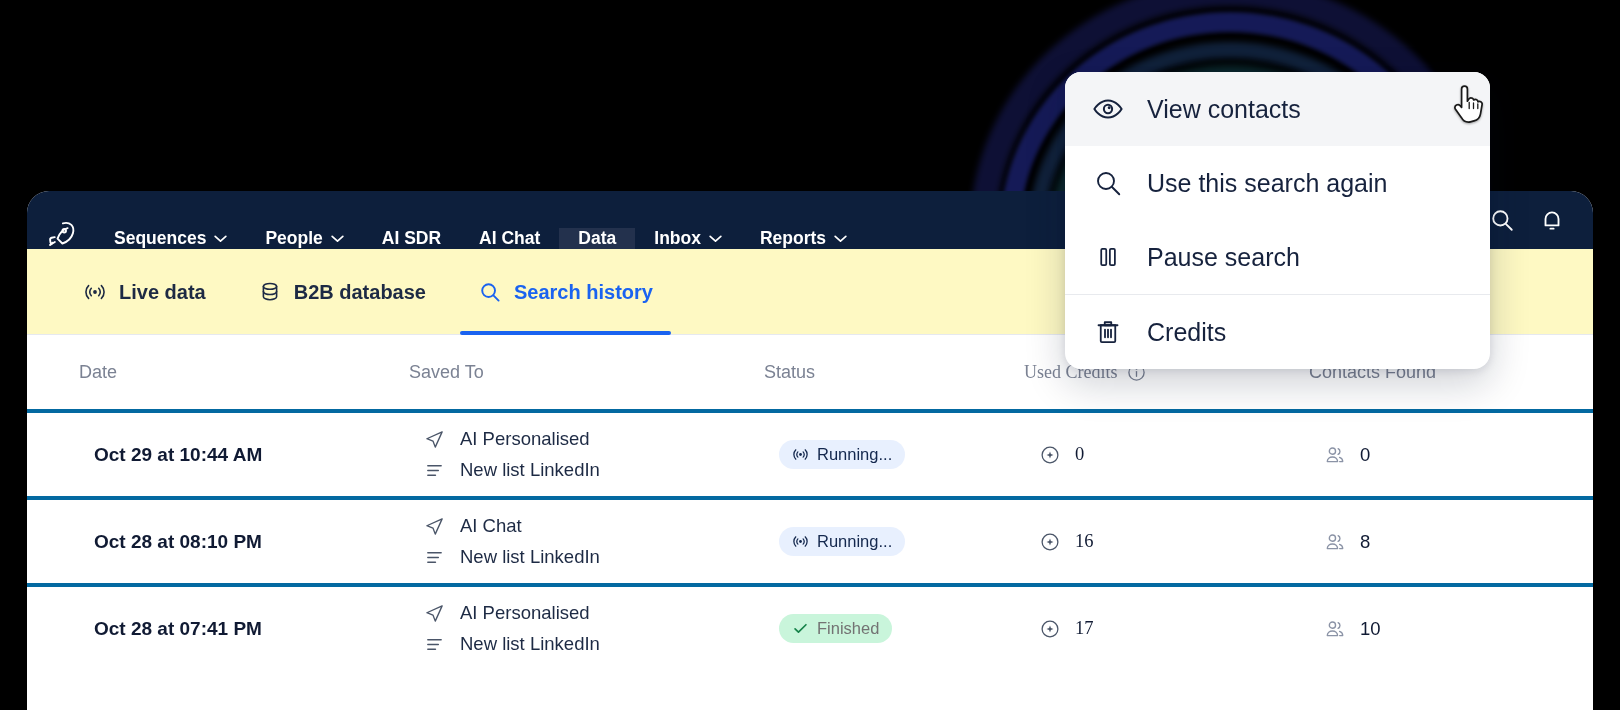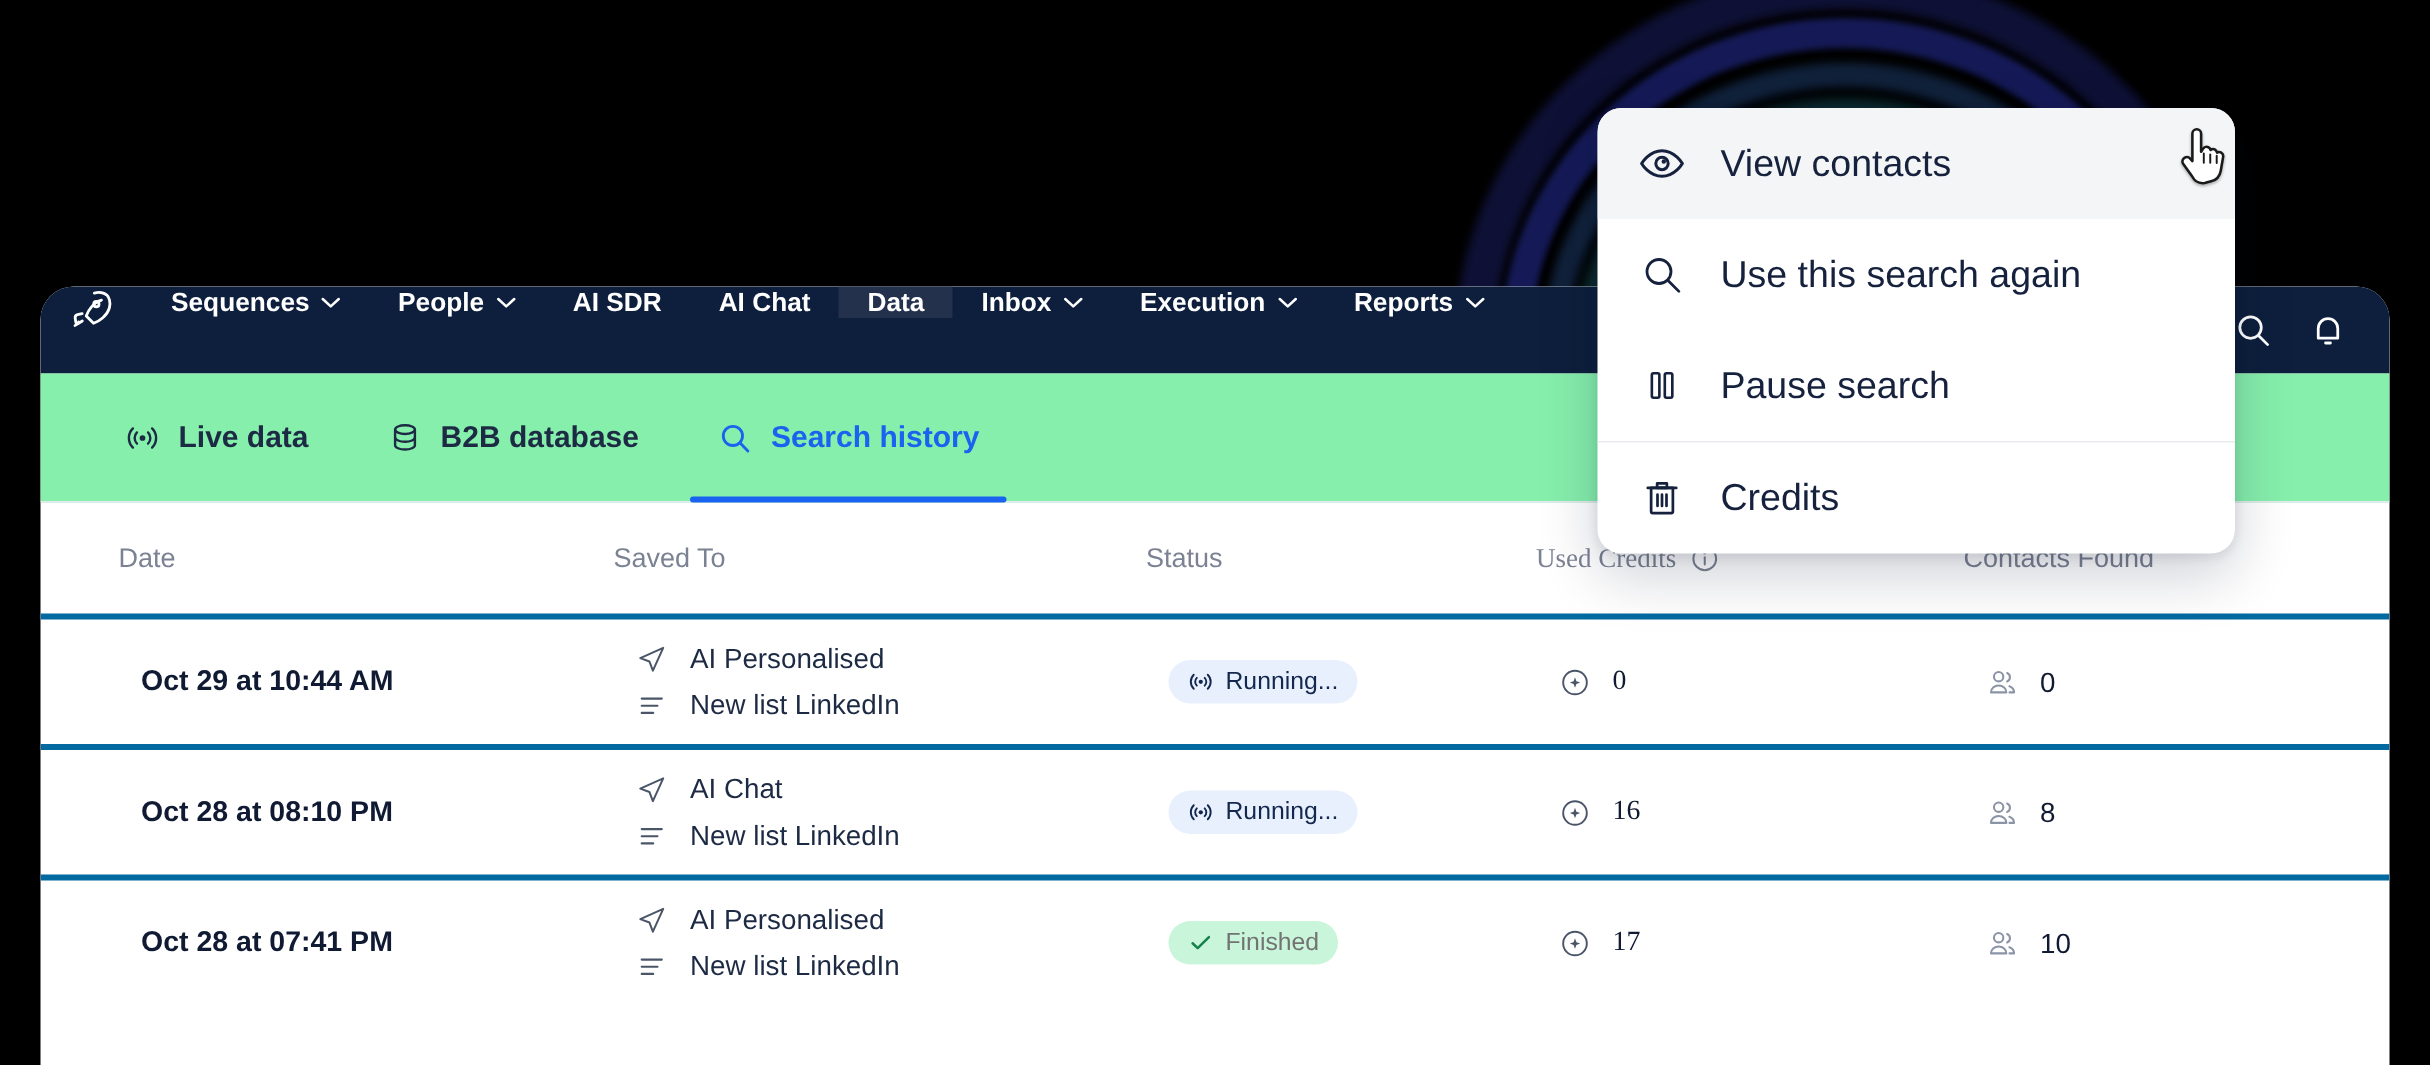--- a/index.html
+++ b/index.html
@@ -59,21 +59,21 @@
     border-radius: 22px 22px 0 0;
     overflow: hidden;
   }
 
   
   .topnav {
     position: relative;
     height: 58px;
     background: #0d1f3c;
     display: flex;
-    align-items: flex-start;
+    align-items: flex-end;
     color: #ffffff;
   }
   .nav-logo {
     display: flex; align-items: center; justify-content: center;
     width: 68px; flex: 0 0 68px;
   }
   .nav-items {
     display: flex; align-items: stretch;
   }
   .nav-item {
@@ -94,21 +94,21 @@
     width: 46px; height: 58px;
     display: flex; align-items: center; justify-content: center;
     cursor: pointer;
   }
   .chev { display: inline-block; }
 
   
   .subtabs {
     position: relative;
     height: 86px;
-    background: #86efac;
+    background: #fef9c3;
     display: flex; align-items: center;
     padding-left: 52px;
     gap: 44px;
     border-bottom: 1px solid #e6e9ef;
   }
   .subtab {
     display: flex; align-items: center; gap: 12px;
     height: 86px;
     font-size: 20px;
     font-weight: 600;
@@ -257,28 +257,20 @@
           <span class="lbl">AI SDR</span>
         </div>
         <div class="nav-item">
           <span class="lbl">AI Chat</span>
         </div>
         <div class="nav-item active">
           <span class="lbl">Data</span>
         </div>
         <div class="nav-item">
           <span class="lbl">Inbox</span>
-          <span class="chev">
-            <svg width="13" height="8" viewBox="0 0 14 9" fill="none" stroke="#ffffff" stroke-width="1.9" stroke-linecap="round" stroke-linejoin="round">
-                <path d="M1 1.5 7 7l6-5.5"></path>
-              </svg>
-          </span>
-        </div>
-        <div class="nav-item">
-          <span class="lbl">Execution</span>
           <span class="chev">
             <svg width="13" height="8" viewBox="0 0 14 9" fill="none" stroke="#ffffff" stroke-width="1.9" stroke-linecap="round" stroke-linejoin="round">
                 <path d="M1 1.5 7 7l6-5.5"></path>
               </svg>
           </span>
         </div>
         <div class="nav-item">
           <span class="lbl">Reports</span>
           <span class="chev">
             <svg width="13" height="8" viewBox="0 0 14 9" fill="none" stroke="#ffffff" stroke-width="1.9" stroke-linecap="round" stroke-linejoin="round">

